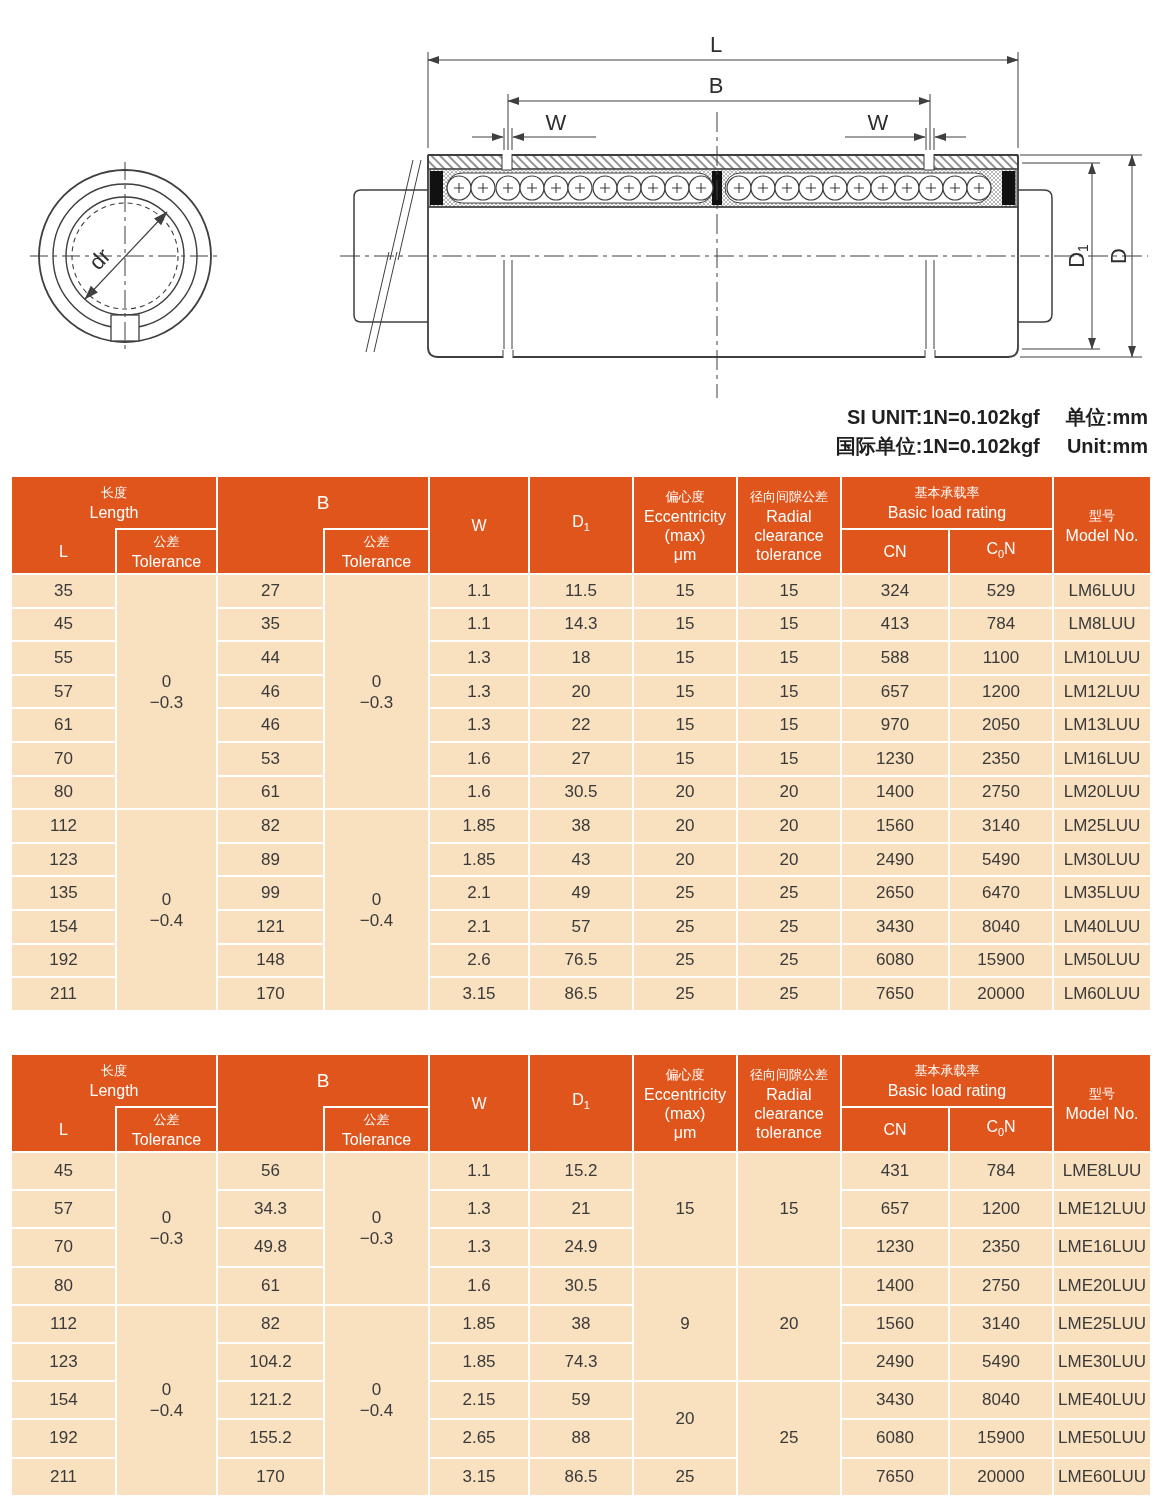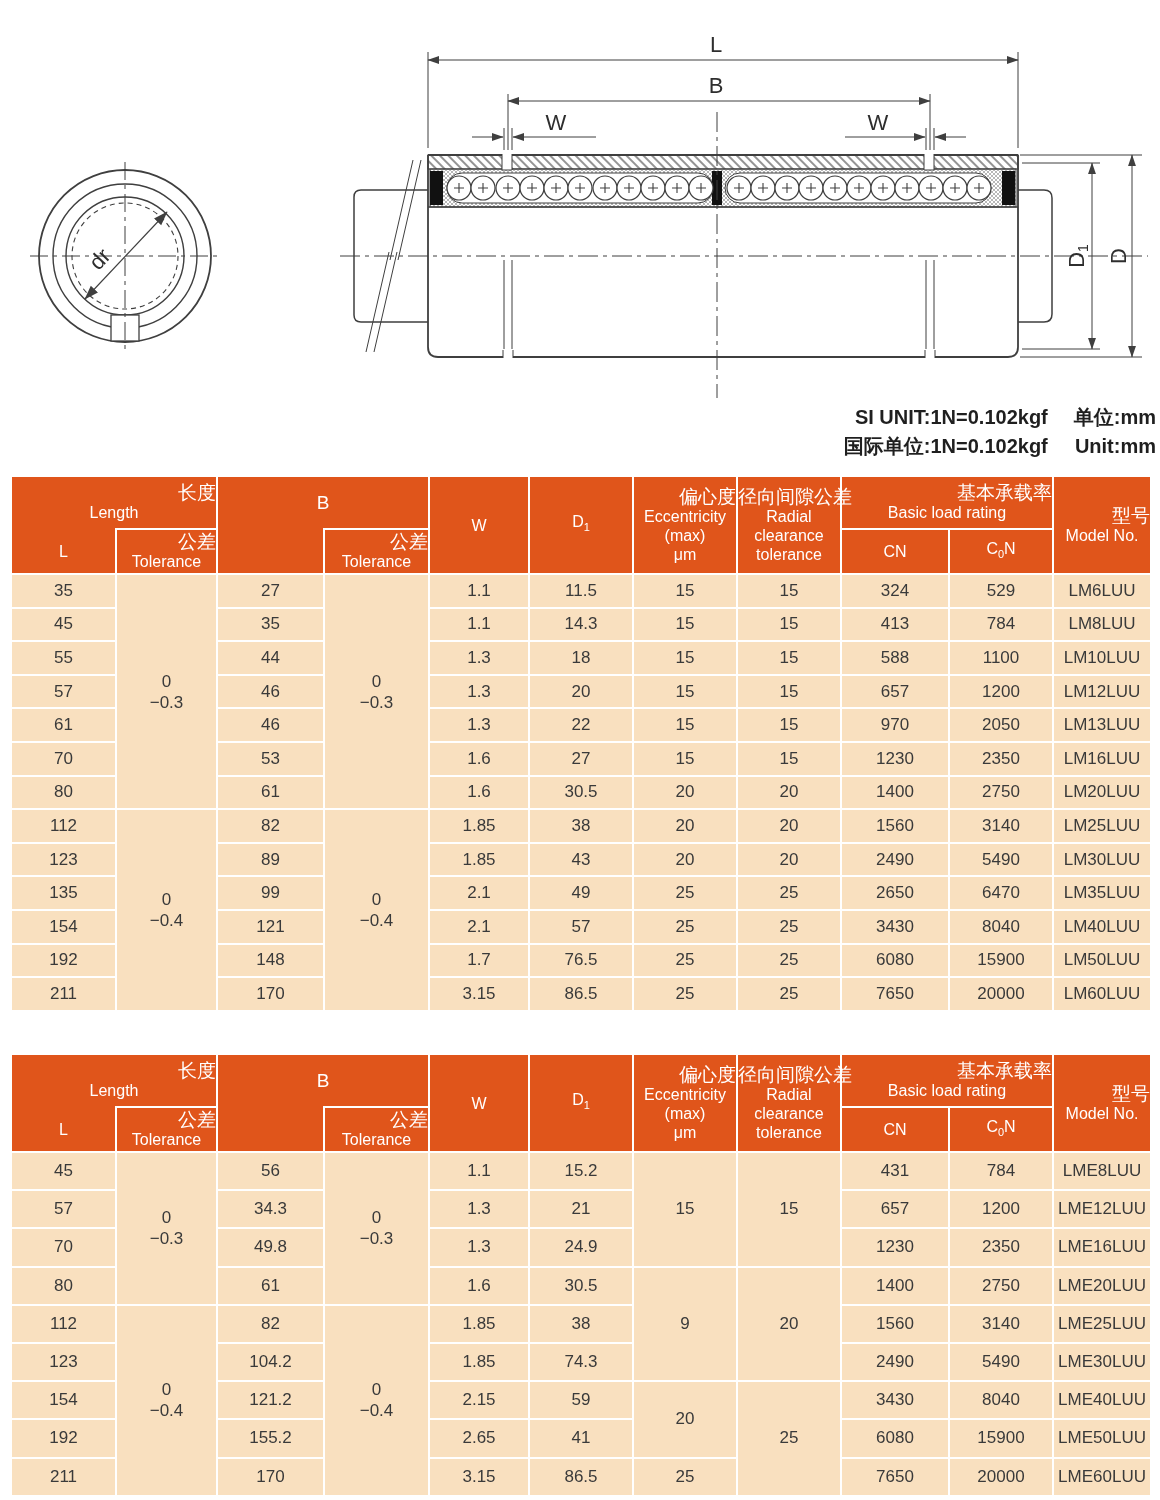--- a/index.html
+++ b/index.html
@@ -1,34 +1,34 @@
 <!DOCTYPE html>
 <html><head>
 <meta charset="utf-8">
 <style>
   html,body{margin:0;padding:0;}
   body{width:1160px;height:1500px;position:relative;background:#ffffff;
        font-family:"Liberation Sans",sans-serif;overflow:hidden;}
   .abs{position:absolute;}
 
   
-  #units{top:404px;right:4px;display:grid;grid-template-columns:auto auto;
+  #units{top:404px;right:12px;display:grid;grid-template-columns:auto auto;
          column-gap:26px;row-gap:3px;justify-items:end;
          font-size:20px;font-weight:bold;color:#1f1f1f;line-height:26px;}
 
   
   table{border-collapse:collapse;table-layout:fixed;width:1140px;}
   th,td{border:2px solid #ffffff;padding:0;text-align:center;vertical-align:middle;}
   thead th{background:#E0551B;color:#ffffff;font-weight:normal;}
   tbody td{background:#F9E0BF;color:#3a3a3a;font-size:17px;}
   thead tr.h1{height:53px}
   thead tr.h2{height:45px}
   #t1 tbody tr{height:33.6px}
   #t2 tbody tr{height:38.2px}
-  th .zh{font-size:19px;line-height:20px;white-space:nowrap;text-align:right;}
+  th .zh{font-size:13px;line-height:20px;white-space:nowrap;}
   th .en{font-size:16px;line-height:19px;white-space:nowrap;}
   th .bigB{font-size:19px;}
   .gl,.gb{border-bottom:none;}
   .subL,.subEmpty{border-top:none;}
   .tolcell div{line-height:21px;}
   sub{font-size:11px;}
 
   
   #drawing text{font-family:"Liberation Sans",sans-serif;fill:#2e2e2e;stroke:none;font-size:22px;}
 </style>
@@ -373,21 +373,21 @@
           <td>57</td>
           <td>25</td>
           <td>25</td>
           <td>3430</td>
           <td>8040</td>
           <td>LM40LUU</td>
         </tr>
 <tr>
           <td>192</td>
           <td>148</td>
-          <td>1.7</td>
+          <td>2.6</td>
           <td>76.5</td>
           <td>25</td>
           <td>25</td>
           <td>6080</td>
           <td>15900</td>
           <td>LM50LUU</td>
         </tr>
 <tr>
           <td>211</td>
           <td>170</td>
@@ -558,21 +558,21 @@
           <td rowspan="2">20</td>
           <td rowspan="3">25</td>
           <td>3430</td>
           <td>8040</td>
           <td>LME40LUU</td>
         </tr>
 <tr>
           <td>192</td>
           <td>155.2</td>
           <td>2.65</td>
-          <td>41</td>
+          <td>88</td>
           <td>6080</td>
           <td>15900</td>
           <td>LME50LUU</td>
         </tr>
 <tr>
           <td>211</td>
           <td>170</td>
           <td>3.15</td>
           <td>86.5</td>
           <td>25</td>

